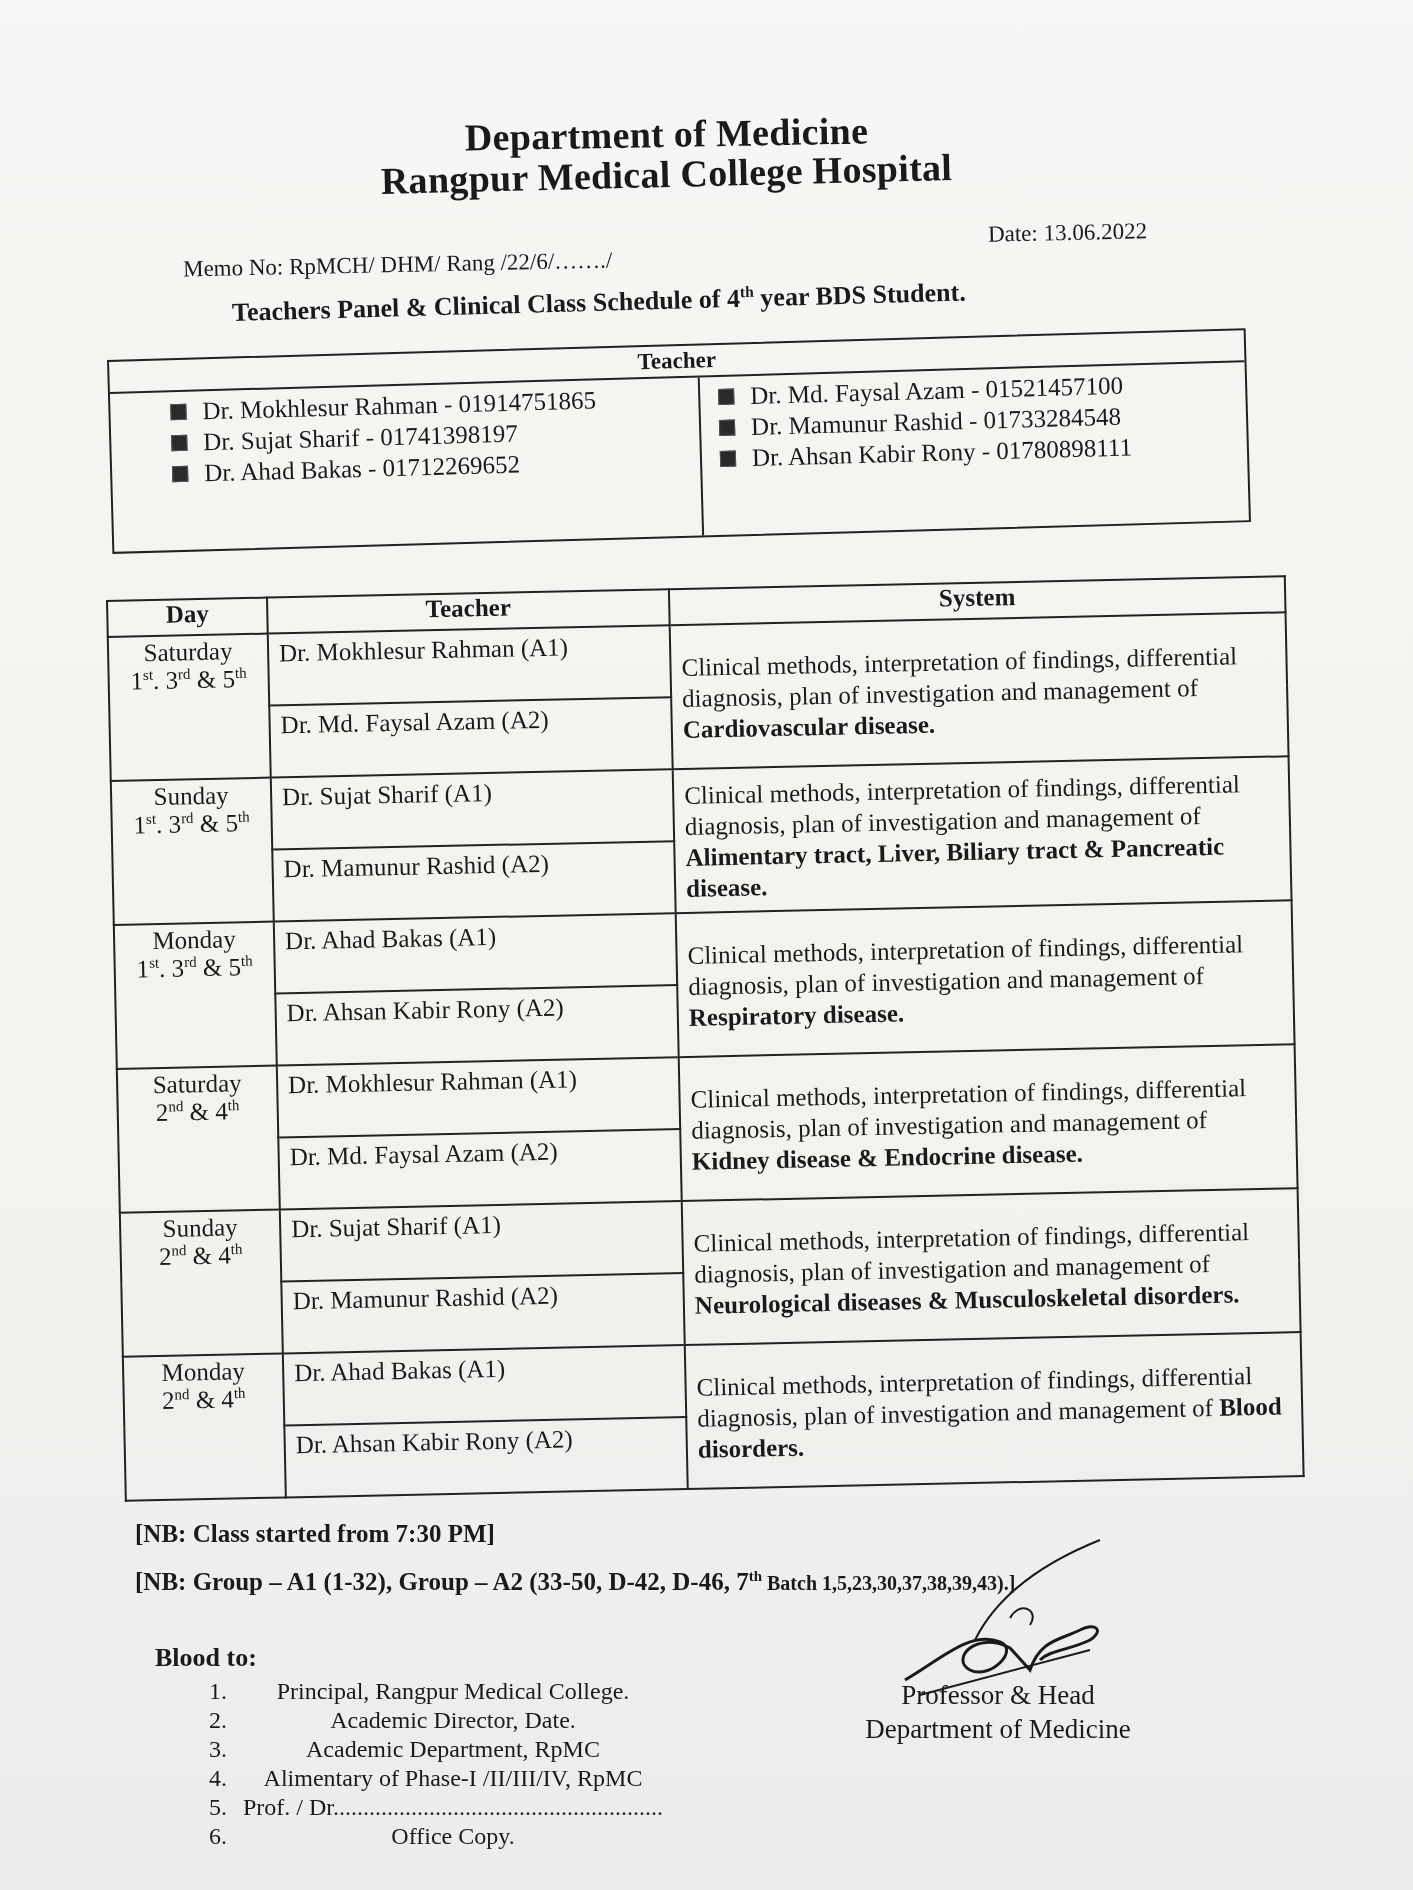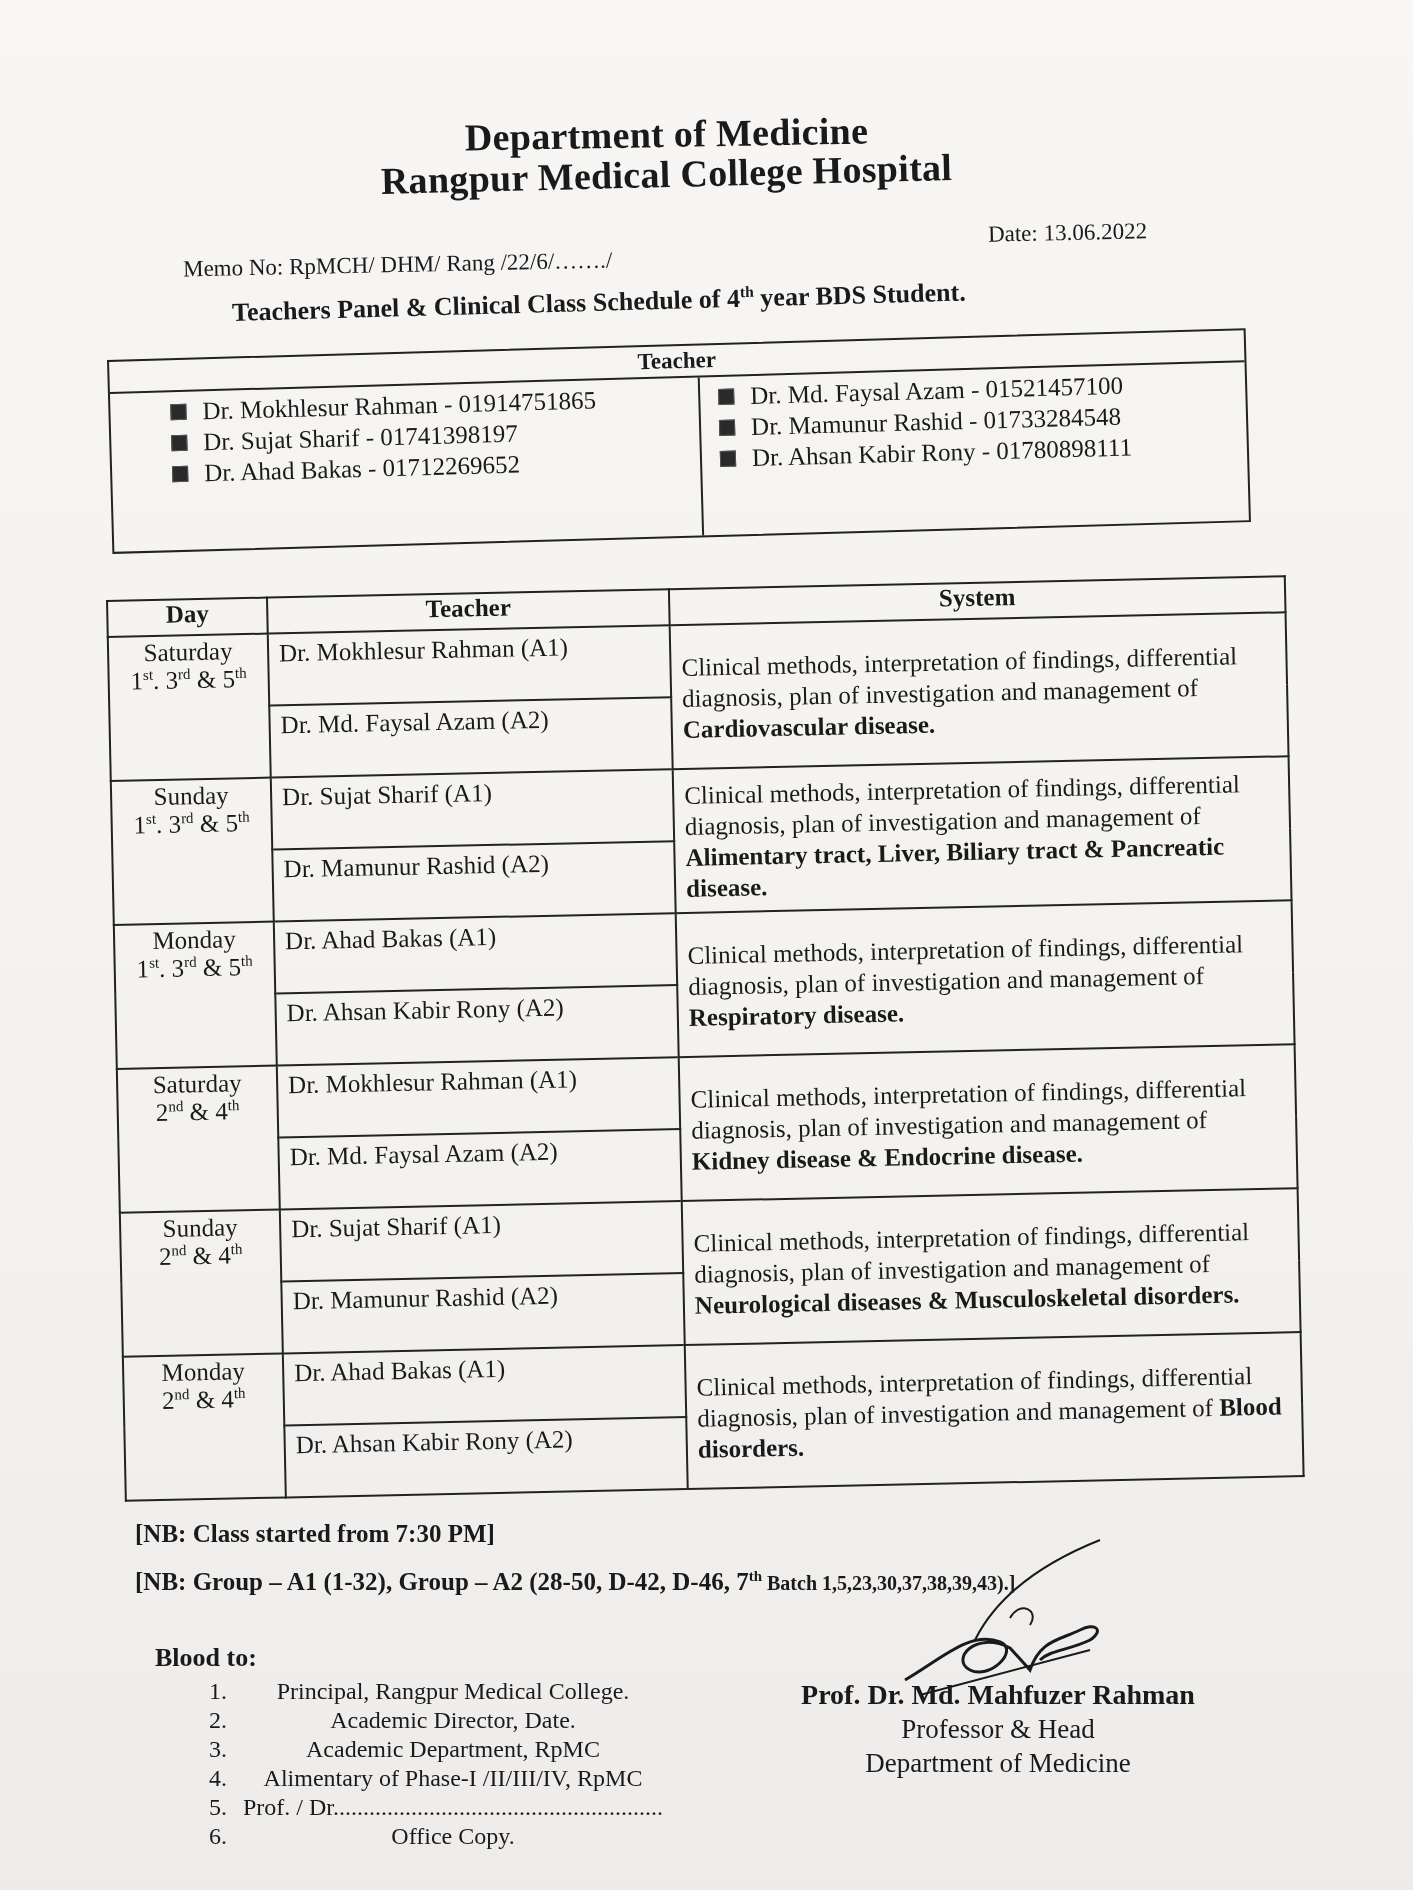--- a/index.html
+++ b/index.html
@@ -228,21 +228,21 @@
           <td class="sys-cell" rowspan="2"><span>Clinical methods, interpretation of findings, differential diagnosis, plan of investigation and management of </span><b>Blood disorders.</b></td>
         </tr>
         <tr>
           <td class="teacher-sub">Dr. Ahsan Kabir Rony (A2)</td>
         </tr>
       </tbody>
   </table>
 
   <div class="nb" id="nb1">[NB: Class started from 7:30 PM]</div>
   <div class="nb" id="nb2">
-    <span>[NB: Group – A1 (1-32), Group – A2 (28-50, D-42, D-46, 7</span><sup class="sup">th</sup><span style="font-size:20px"> Batch 1,5,23,30,37,38,39,43).]</span>
+    <span>[NB: Group – A1 (1-32), Group – A2 (33-50, D-42, D-46, 7</span><sup class="sup">th</sup><span style="font-size:20px"> Batch 1,5,23,30,37,38,39,43).]</span>
   </div>
 
   <svg class="signature" viewBox="0 0 300 180">
     <path d="M220 10 C 170 30, 120 60, 95 110" stroke="#1a1a1a" stroke-width="2" fill="none"></path>
     <path d="M25 150 C 60 130, 90 100, 120 112 C 140 120, 110 150, 90 140 C 70 130, 95 100, 130 118 L 150 140 C 160 110, 180 110, 200 100 C 215 92, 225 100, 210 110 C 190 120, 170 120, 160 130" stroke="#1a1a1a" stroke-width="3" fill="none"></path>
     <path d="M40 165 L 210 120" stroke="#1a1a1a" stroke-width="2" fill="none"></path>
     <path d="M130 88 C 140 70, 160 80, 150 95" stroke="#1a1a1a" stroke-width="2" fill="none"></path>
   </svg>
 
   <div class="copy">
@@ -251,18 +251,17 @@
       <li>Principal, Rangpur Medical College.</li>
       <li>Academic Director, Date.</li>
       <li>Academic Department,  RpMC</li>
       <li>Alimentary of  Phase-I /II/III/IV, RpMC</li>
       <li>Prof. / Dr.......................................................</li>
       <li>Office Copy.</li>
     </ol>
   </div>
 
   <div class="sign">
-    <div class="name">Prof. Dr. Md. Mahfuzer Rahman</div>
     <div>Professor &amp; Head</div>
     <div>Department of Medicine</div>
   </div>
 
 </div>
 
 </body></html>

